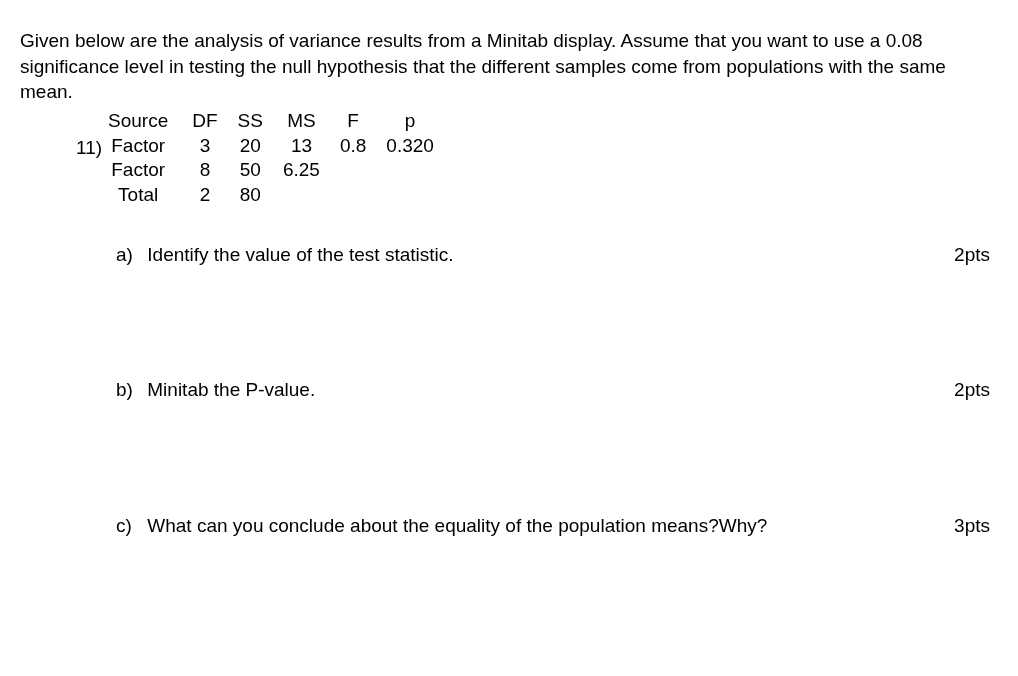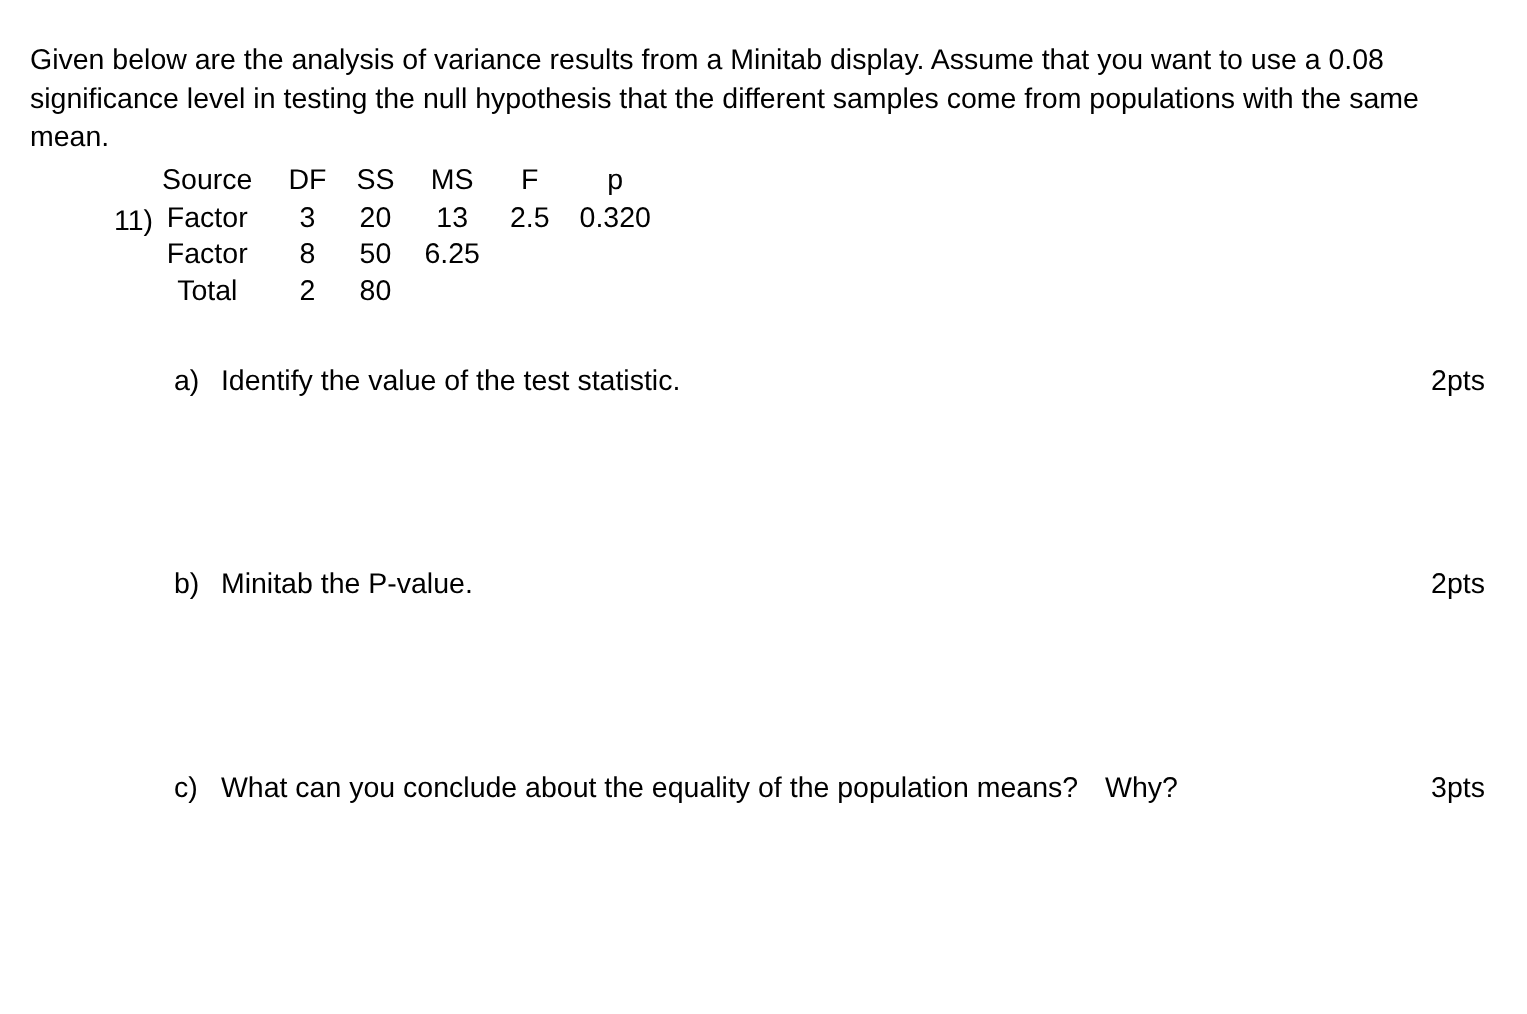--- a/index.html
+++ b/index.html
@@ -67,21 +67,20 @@
     .qtext {
       flex: 1;
     }
     .pts {
       margin-left: 20px;
       margin-right: 8px;
     }
     .qc-row {
       display: flex;
       align-items: flex-start;
-      gap: 18px;
     }
   </style>
 </head>
 <body>
 
 <div class="intro">Given below are the analysis of variance results from a Minitab display.  Assume that you want to use a 0.08 significance level in testing the null hypothesis that the different samples come from populations with the same mean.</div>
 
 <div class="table-wrapper">
   <span class="qnum">11)</span>
   <table class="anova-table">
@@ -92,21 +91,21 @@
       <th>SS</th>
       <th>MS</th>
       <th>F</th>
       <th>p</th>
     </tr>
     <tr>
       <td class="src">Factor</td>
       <td>3</td>
       <td>20</td>
       <td>13</td>
-      <td>2.5</td>
+      <td>0.8</td>
       <td>0.320</td>
     </tr>
     <tr>
       <td class="src">Factor</td>
       <td>8</td>
       <td>50</td>
       <td>6.25</td>
       <td></td>
       <td></td>
     </tr>

